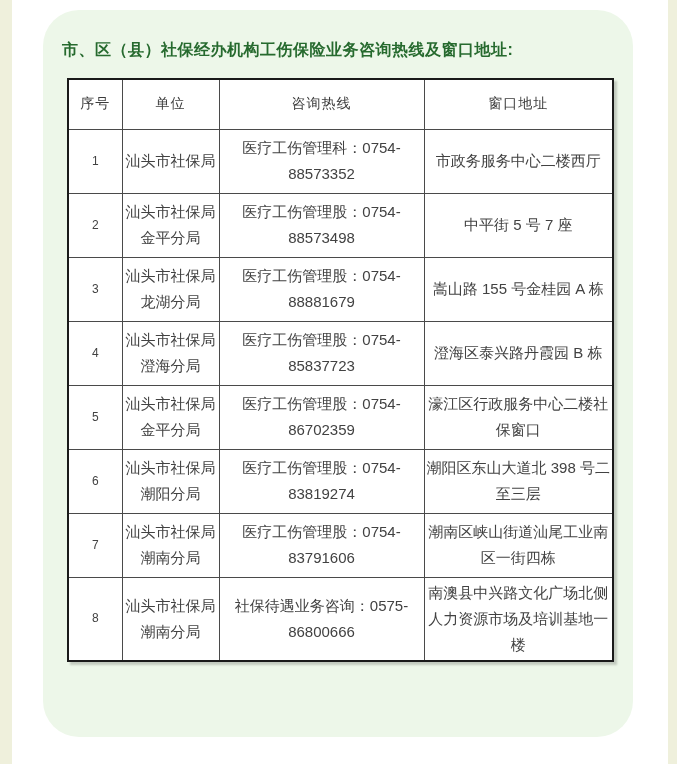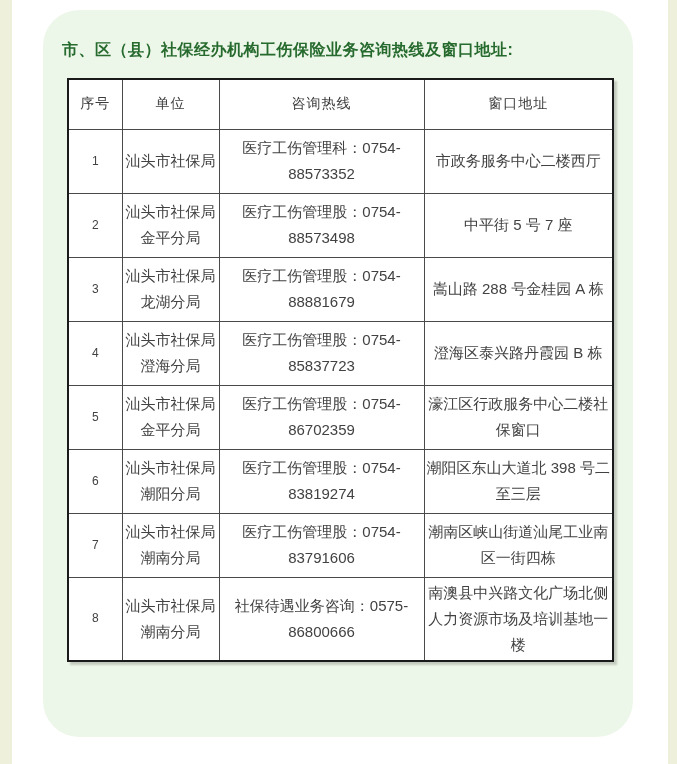--- a/index.html
+++ b/index.html
@@ -104,21 +104,21 @@
     <td class="cell-serial">2</td>
     <td class="cell-unit">汕头市社保局金平分局</td>
     <td class="cell-hotline">医疗工伤管理股：0754-88573498</td>
     <td class="cell-address">中平街 5 号 7 座</td>
   </tr>
 
   <tr class="data-row">
     <td class="cell-serial">3</td>
     <td class="cell-unit">汕头市社保局龙湖分局</td>
     <td class="cell-hotline">医疗工伤管理股：0754-88881679</td>
-    <td class="cell-address">嵩山路 288 号金桂园 A 栋</td>
+    <td class="cell-address">嵩山路 155 号金桂园 A 栋</td>
   </tr>
 
   <tr class="data-row">
     <td class="cell-serial">4</td>
     <td class="cell-unit">汕头市社保局澄海分局</td>
     <td class="cell-hotline">医疗工伤管理股：0754-85837723</td>
     <td class="cell-address">澄海区泰兴路丹霞园 B 栋</td>
   </tr>
 
   <tr class="data-row">

